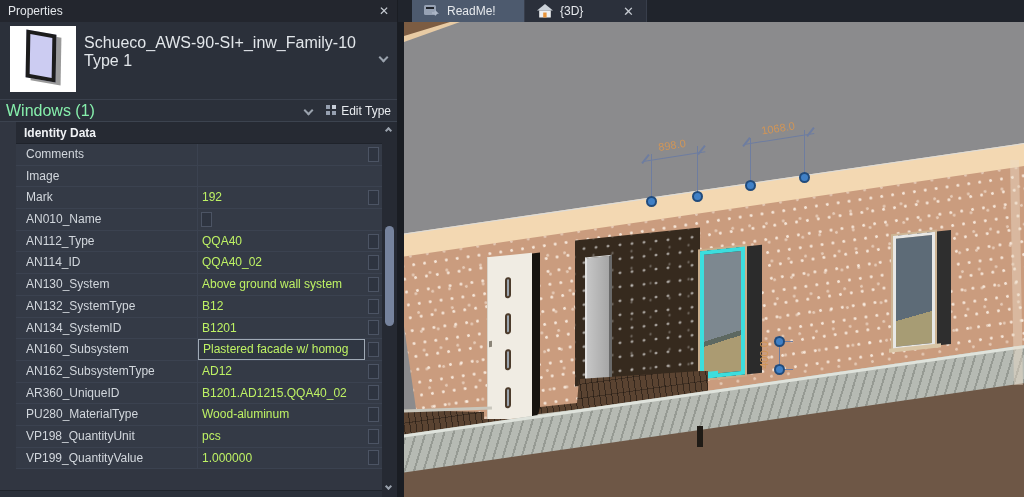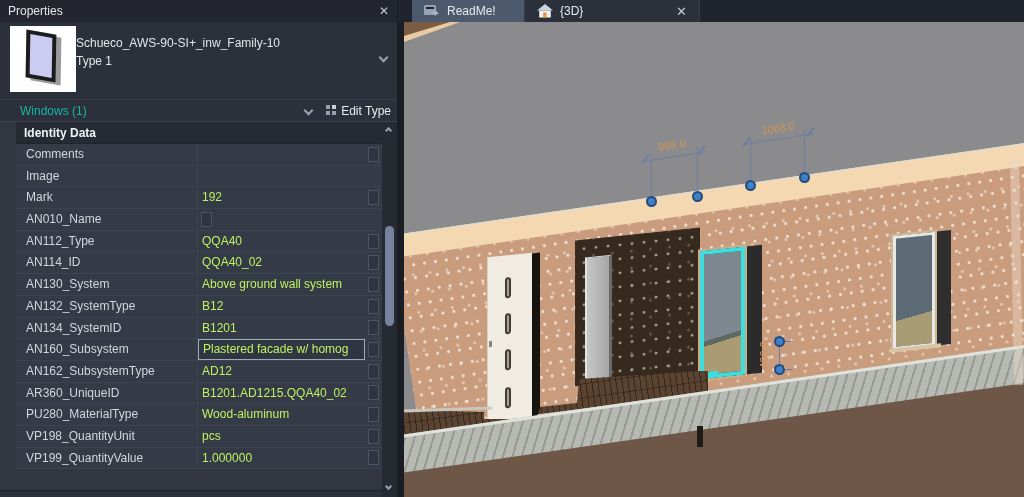--- a/index.html
+++ b/index.html
@@ -14,32 +14,32 @@
   #panel-titlebar .t { color:#e4e7eb; font-size:12px; }
   .xicon { color:#c6cbd2; font-size:12px; line-height:1; cursor:default; }
 
   
   #selector { position:absolute; left:0; top:22px; width:100%; height:77px; background:#2b303a; }
   #thumb { position:absolute; left:10px; top:4px; width:66px; height:66px; background:#ffffff; }
   #thumb .winshadow { position:absolute; left:21px; top:9px; width:30px; height:48px;
     background:#9a9a9a; transform:skewY(9deg) rotate(1deg); }
   #thumb .windraw { position:absolute; left:16px; top:6px; width:30px; height:48px;
     border:4px solid #1c1c1c; background:#ccccf2; transform:skewY(9deg) rotate(1deg); }
-  #sel-text { position:absolute; left:76px; top:12px; width:285px; color:#e2e6ea; font-size:12px; line-height:18px; }
+  #sel-text { position:absolute; left:84px; top:12px; width:285px; color:#e2e6ea; font-size:16px; line-height:18px; }
   #sel-arrow { position:absolute; right:10px; top:32px; }
   .chev { display:inline-block; width:7px; height:7px; border-right:2px solid #9aa2ad; border-bottom:2px solid #9aa2ad; }
   .chev.down { transform:rotate(45deg); }
   .chev.up { transform:rotate(225deg); }
   .chev.small { width:5px; height:5px; }
 
   
   #filter-row { position:absolute; left:0; top:99px; width:100%; height:23px; background:#2b303a;
     border-top:1px solid #3a404c; border-bottom:1px solid #3c434f;
     display:flex; align-items:center; }
-  #filter-row .lbl { color:#14b8a6; font-size:12px; margin-left:20px; flex:1; }
+  #filter-row .lbl { color:#86efac; font-size:16px; margin-left:6px; flex:1; }
   #filter-row .chev { margin-right:14px; }
   #edit-type { display:flex; align-items:center; gap:4px; margin-right:6px; color:#e8ebef; font-size:12px; }
 
   
   #table { position:absolute; left:0; top:122px; width:382px; height:369px; background:#313641;
     border-bottom:1px solid #20242b; overflow:hidden;padding-left:16px; }
   #section-hdr { height:22px; background:#262a33; color:#f0f2f5; font-size:12px; font-weight:bold;
     line-height:22px; padding-left:8px; border-bottom:1px solid #1f232b; }
   .prop-row { display:flex; height:21.7px; border-bottom:1px solid #3b4250; background:#343a46; }
   .prop-row .nm { width:182px; border-right:1px solid #3b4250; color:#d2d7dd; font-size:12px;
@@ -55,21 +55,21 @@
   #vscroll .up { position:absolute; top:5px; left:3px; }
   #vthumb { position:absolute; left:3px; top:104px; width:9px; height:100px; background:#76839d; border-radius:5px; }
 
   
   #splitter { position:absolute; left:397px; top:0; width:7px; height:497px; background:#1a1d23; }
 
   
   #tabbar { position:absolute; left:398px; top:0; width:626px; height:22px; background:#20242c; display:flex; }
   .tab { height:22px; display:flex; align-items:center; gap:7px; padding:0 12px; font-size:12px; color:#e6e9ed; }
   #tab-readme { margin-left:14px; background:#4d5a6e; width:112px; }
-  #tab-3d { background:#2b303b; width:176px; border-left:1px solid #383e4b; border-right:1px solid #383e4b; }
+  #tab-3d { background:#2b303b; width:123px; border-left:1px solid #383e4b; border-right:1px solid #383e4b; }
   #tab-3d .xicon { margin-left:auto; font-size:13px; }
 
   
   #viewport { position:absolute; left:404px; top:22px; width:620px; height:475px;
     background:#8b8b8d; overflow:hidden; }
   .abs { position:absolute; }
   .rot { transform-origin:0 0; }
   .speckle-light {
     background-color:#ca9c7e;
     background-image: radial-gradient(rgba(255,246,236,.8) 1px, transparent 1.6px),

